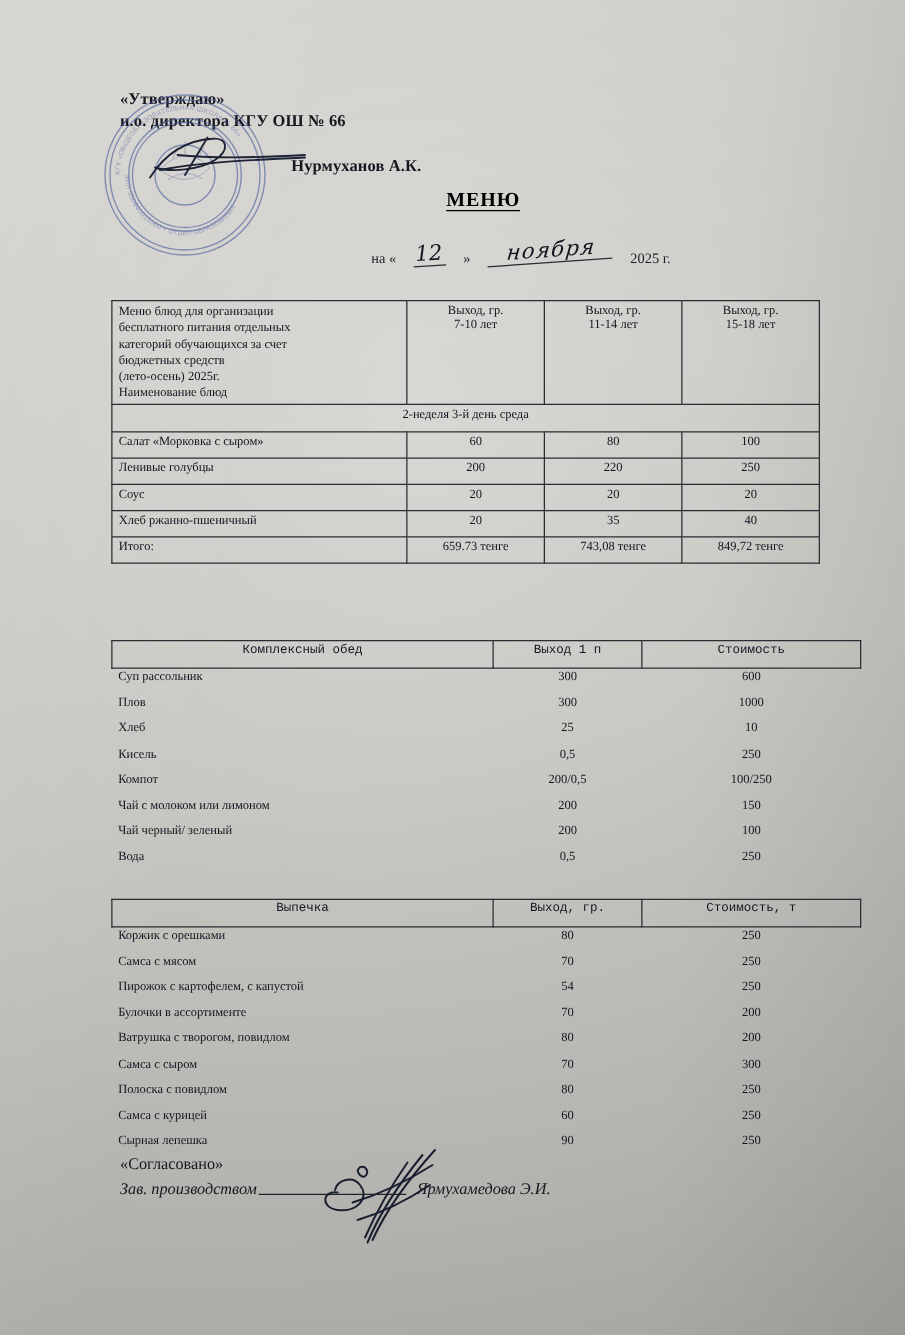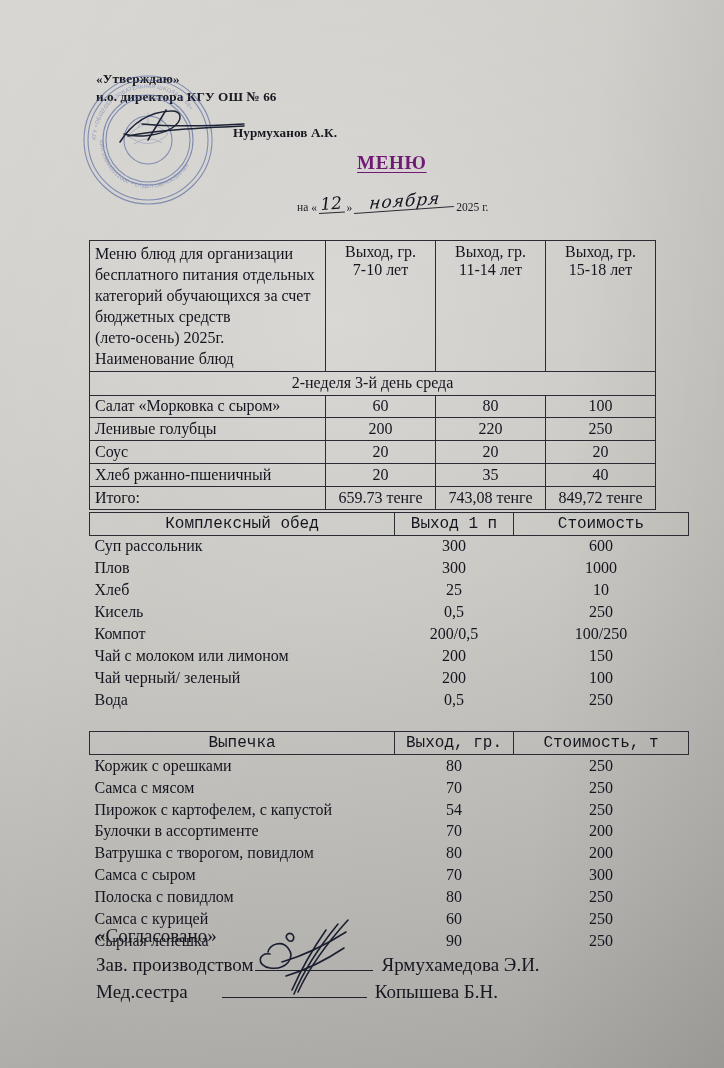--- a/index.html
+++ b/index.html
@@ -51,38 +51,38 @@
     letter-spacing: .1px;
   }
   #approve-label   { left: 96px;  top: 70px;  font-weight: 700; }
   #director-line   { left: 96px;  top: 88px;  font-weight: 700; }
   #director-name   { left: 233px; top: 124px; font-weight: 700; }
 
   #menu-title {
     position: absolute;
     left: 357px;
     top: 152px;
-    font-size: 19px;
+    font-size: 16px;
     font-weight: 700;
     letter-spacing: .7px;
     text-decoration: underline;
     text-underline-offset: 2.5px;
-    color: #701a75;
+    color: #000000;
   }
 
   #date-line {
     position: absolute;
     left: 297px;
     top: 196px;
     font-size: 11.5px;
     color: #1b1b24;
     white-space: nowrap;
     display: flex;
     align-items: flex-end;
-    gap: 2px;
+    gap: 14px;
   }
   #date-line .static { padding-bottom: 1px; }
   .hand {
     font-family: "DejaVu Serif", serif;
     font-style: italic;
     font-size: 17px;
     color: #14141f;
     border-bottom: 1.1px solid #2a2a33;
     padding: 0 2px;
     transform: rotate(-3.5deg);
@@ -115,21 +115,21 @@
     height: 132px;
     opacity: .62;
     pointer-events: none;
   }
 
   
   table {
     border-collapse: collapse;
     position: absolute;
     color: #151520;
-    font-size: 16px;
+    font-size: 10px;
     line-height: 1.18;
     table-layout: fixed;
   }
   table td {
     border: 1px solid #2b2b33;
     padding: 1.5px 5px;
     vertical-align: top;
     background: transparent;
   }
   .c   { text-align: center; }
@@ -147,25 +147,25 @@
   #table-combo td { height: 17.5px; }
   .sect-head td { text-align: center; font-family: Liberation Mono, monospace; }
   .spacer td { height: 13px; }
   .sect-top td { border-top: 1.6px solid #2b2b33; }
 
   
   #footer {
     position: absolute;
     left: 96px;
     top: 922px;
-    font-size: 19px;
+    font-size: 13px;
     color: #171720;
     line-height: 1.46;
   }
-  #footer .row { display: flex; align-items: center; white-space: nowrap; }
+  #footer .row { display: flex; align-items: flex-start; white-space: nowrap; font-style: italic; }
   #footer .role { display: inline-block; }
   #agreed-label { display: block; margin-bottom: 1px; }
   .sigline {
     display: inline-block;
     border-bottom: 1.2px solid #22222b;
     height: 13px;
     margin: 0 8px 2px 2px;
   }
   #line-prod  { width: 118px; }
   #line-nurse { width: 145px; margin-left: 34px; }
@@ -415,25 +415,20 @@
 
   <div id="footer">
     <span id="agreed-label">«Согласовано»</span>
 
     <div class="row">
       <span class="role">Зав. производством</span>
       <span class="sigline" id="line-prod"></span>
       <span class="who">Ярмухамедова Э.И.</span>
     </div>
 
-    <div class="row">
-      <span class="role">Мед.сестра</span>
-      <span class="sigline" id="line-nurse"></span>
-      <span class="who">Копышева Б.Н.</span>
-    </div>
   </div>
 
   <svg id="staff-sig" viewBox="0 0 130 80">
     <g fill="none" stroke="#1a1f30" stroke-width="1.6" stroke-linecap="round">
       <path d="M18 36 C 6 34, 4 48, 18 50 C 34 52, 44 40, 36 30 C 30 22, 18 26, 16 34"></path>
       <path d="M40 16 C 36 14, 32 18, 36 22 C 40 26, 44 20, 40 16"></path>
       <path d="M96 2 C 76 24, 58 48, 46 74"></path>
       <path d="M86 6 C 68 28, 52 52, 42 76"></path>
       <path d="M74 12 C 60 32, 48 54, 40 72"></path>
       <path d="M30 44 C 50 38, 72 28, 94 14"></path>

